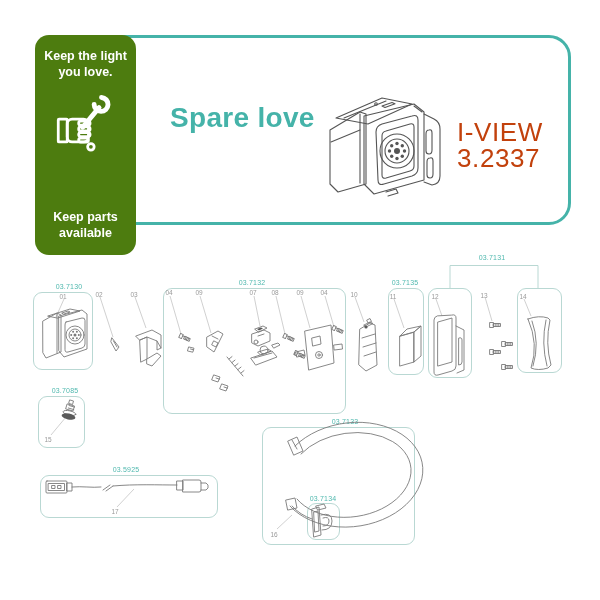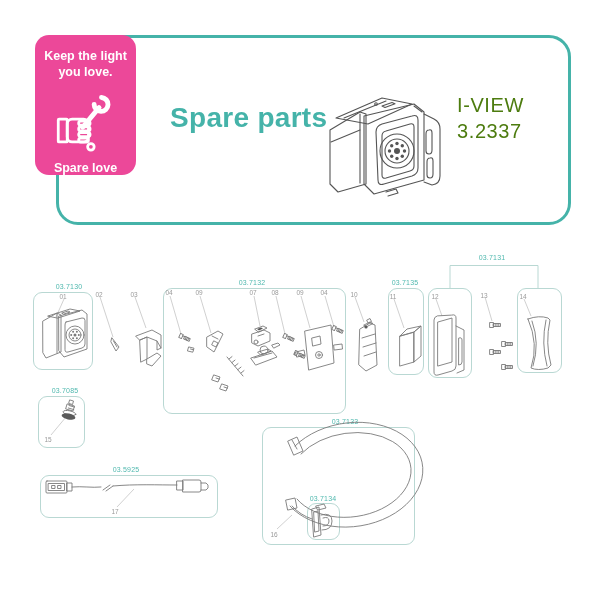--- a/index.html
+++ b/index.html
@@ -3,30 +3,30 @@
 <meta charset="utf-8">
 <style>
   html,body{margin:0;padding:0;background:#ffffff;}
   body{width:600px;height:600px;position:relative;overflow:hidden;
        font-family:"Liberation Sans", sans-serif;}
   .stage{position:absolute;left:0;top:0;width:600px;height:600px;}
 
   
   .card{position:absolute;left:56px;top:35px;width:515px;height:190px;
         border:3px solid #45b3a9;border-radius:22px;background:#fff;box-sizing:border-box;}
-  .panel{position:absolute;left:35px;top:35px;width:101px;height:140px;
-         background:#ec4899;border-radius:14px;color:#fff;text-align:center;
+  .panel{position:absolute;left:35px;top:35px;width:101px;height:220px;
+         background:#4d7c0f;border-radius:14px;color:#fff;text-align:center;
          box-sizing:border-box;display:flex;flex-direction:column;align-items:center;}
   .tagline{font-weight:bold;font-size:12.5px;line-height:1.28;margin-top:13px;width:86px;}
   .badge-caption{font-weight:bold;font-size:12.5px;line-height:1.28;margin:auto 0 14px 0;width:80px;}
   .hand-icon{margin-top:12px;}
   .headline{position:absolute;left:170px;top:101px;font-size:28px;line-height:34px;
             color:#45b3a9;font-weight:bold;letter-spacing:.3px;}
-  .product{position:absolute;left:457px;top:92px;font-size:20px;line-height:26px;
-           color:#4d7c0f;letter-spacing:.6px;}
+  .product{position:absolute;left:457px;top:119px;font-size:26px;line-height:26px;
+           color:#c2410c;letter-spacing:.6px;}
 
   
   .box{position:absolute;border:1px solid #b9d8d3;border-radius:9px;box-sizing:border-box;background:transparent;}
   .pn{position:absolute;transform:translateX(-50%);font-size:7px;color:#4fb8ae;
       white-space:nowrap;letter-spacing:.2px;}
   .il{position:absolute;transform:translateX(-50%);font-size:6.5px;color:#9a9a9a;white-space:nowrap;}
   .art{position:absolute;left:0;top:0;pointer-events:none;}
   .g{stroke:#7a7a7a;fill:none;stroke-width:.9;stroke-linejoin:round;stroke-linecap:round;}
   .gb{stroke:#555;fill:none;stroke-width:1.1;stroke-linejoin:round;stroke-linecap:round;}
   .ld{stroke:#bcbcbc;fill:none;stroke-width:.7;}
@@ -51,25 +51,25 @@
           <rect x="29" y="49.5" width="14" height="5" rx="2.5"></rect>
           <rect x="29" y="56.2" width="12" height="5" rx="2.5"></rect>
           <circle cx="44" cy="67" r="4"></circle>
         </g>
         <g fill="none" stroke="#ffffff" stroke-width="6" stroke-linecap="round">
           <path d="M34,43 L54,19"></path>
           <path d="M48,15 A8.5,8.5 0 1 0 57,6.5"></path>
         </g>
       </svg>
     </div>
-    <div class="badge-caption">Spare love available</div>
+    <div class="badge-caption">Keep parts available</div>
   </div>
 
   <div class="headline">
-    <div>Spare parts</div>
+    <div>Spare love</div>
   </div>
 
   <svg class="art" width="600" height="600" viewBox="0 0 600 600">
     <g class="gb" transform="translate(326,84)">
       <path d="M4,46 L34,28 L40,30 L40,100 L12,108 L4,100 Z"></path>
       <path d="M34,30 L34,99"></path>
       <path d="M5,58 L34,46"></path>
       <path d="M10,34 L56,14 L86,20 L42,40 Z"></path>
       <path d="M18,34 L60,17"></path>
       <path d="M56,22 l10,-3.5 l3,1.2 l-10,3.8 Z"></path>

